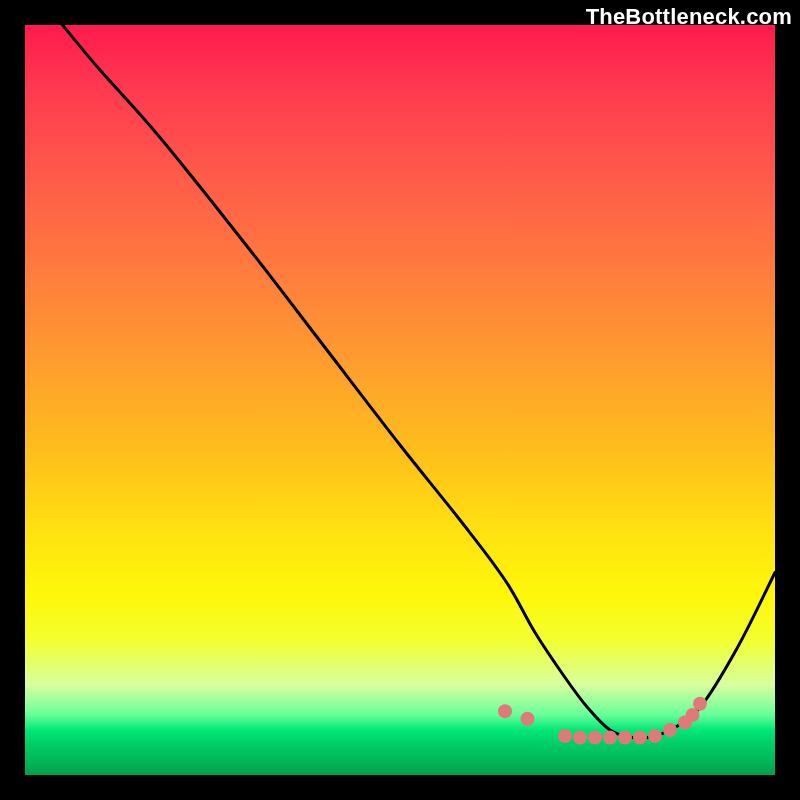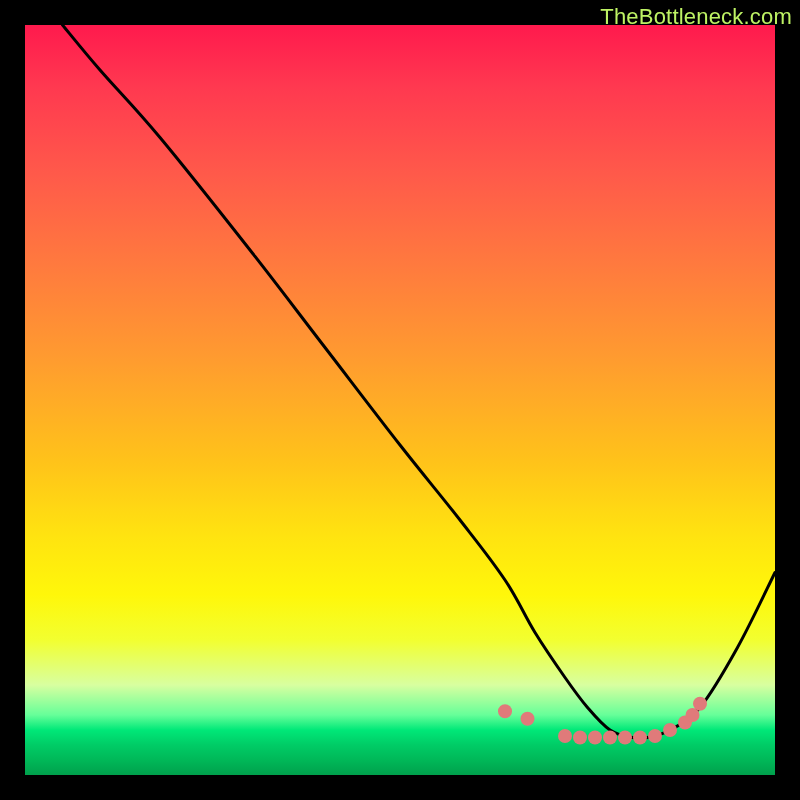--- a/index.html
+++ b/index.html
@@ -41,23 +41,23 @@
       #00e878 94%,
       #00cc66 96%,
       #00b858 98%,
       #00a04c 100%
     );
   }
   .watermark {
     position: absolute;
     top: 4px;
     right: 8px;
-    color: #bef264;
+    color: #ffffff;
     font-size: 22px;
-    font-weight: 400;
+    font-weight: 700;
     letter-spacing: 0.2px;
     z-index: 20;
   }
   svg.curve {
     position: absolute;
     left: 0;
     top: 0;
     width: 750px;
     height: 750px;
     z-index: 10;

